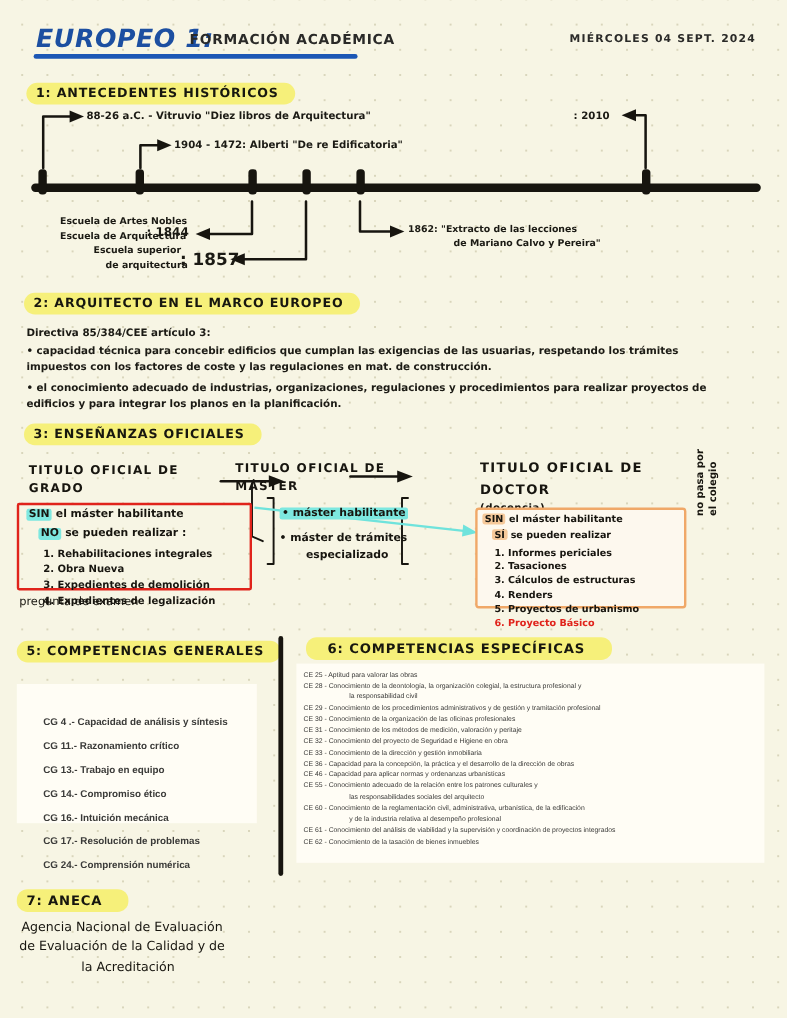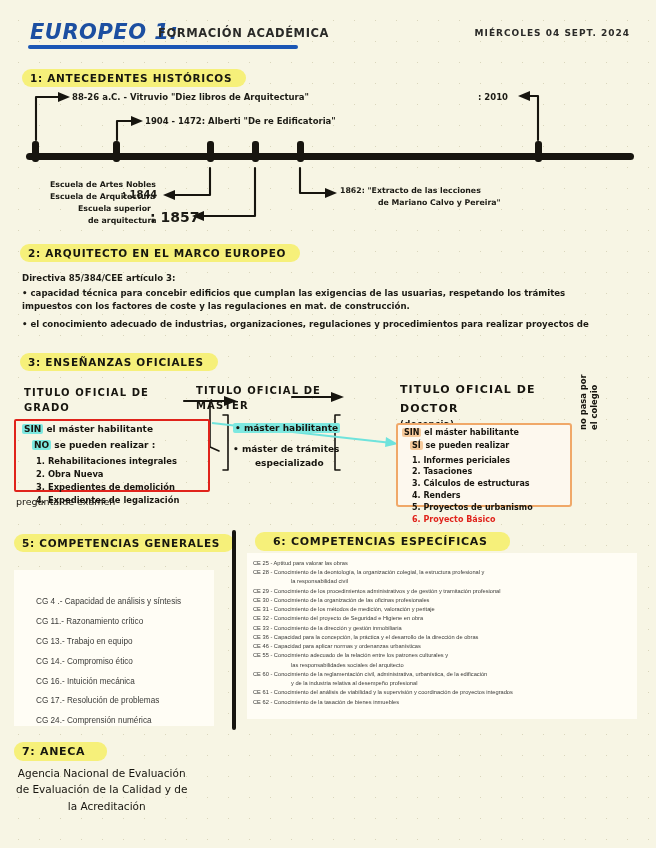--- a/index.html
+++ b/index.html
@@ -109,22 +109,23 @@
   #colegio-note {
     left:578px; top:430px;
     transform:rotate(-90deg); transform-origin:left top;
     font-family:"DejaVu Sans", sans-serif; font-weight:bold;
     font-size:8.4px; color:#17150f; white-space:nowrap; line-height:1.35;
     text-align:left;
   }
 
   
   #cg-card {
-    left:14px; top:570px; width:200px; height:156px;
+    left:14px; top:570px; width:200px; height:116px;
     background:#fffdf5;
+    font-weight:bold;
   }
   .cg-line {
     font-family:"Liberation Sans", sans-serif;
     font-size:8.2px; color:#3a3a38; line-height:1.45; white-space:nowrap;
   }
 
   
   #ce-card {
     left:247px; top:553px; width:390px; height:166px;
     background:#fffdf5;
@@ -215,20 +216,21 @@
   </div>
 
   <div class="abs" style="left:20px; top:243px;">
     <span class="sec-head">2: ARQUITECTO EN EL MARCO EUROPEO</span>
   </div>
   <div class="abs para" style="left:22px; top:272px;">Directiva 85/384/CEE artículo 3:</div>
   <div class="abs" style="left:22px; top:287px; width:614px;">
     <div class="para">• capacidad técnica para concebir edificios que cumplan las exigencias de las usuarias, respetando los trámites</div>
     <div class="para">   impuestos con los factores de coste y las regulaciones en mat. de construcción.</div>
     <div class="para" style="margin-top:4px">• el conocimiento adecuado de industrias, organizaciones, regulaciones y procedimientos para realizar proyectos de</div>
+    <div class="para">   edificios y para integrar los planos en la planificación.</div>
   </div>
 
   <div class="abs" style="left:20px; top:352px;">
     <span class="sec-head">3: ENSEÑANZAS OFICIALES</span>
   </div>
 
   <div class="abs tit-col" style="left:24px; top:385px; width:150px;">
     <div>TITULO OFICIAL DE</div>
     <div>GRADO</div>
   </div>

